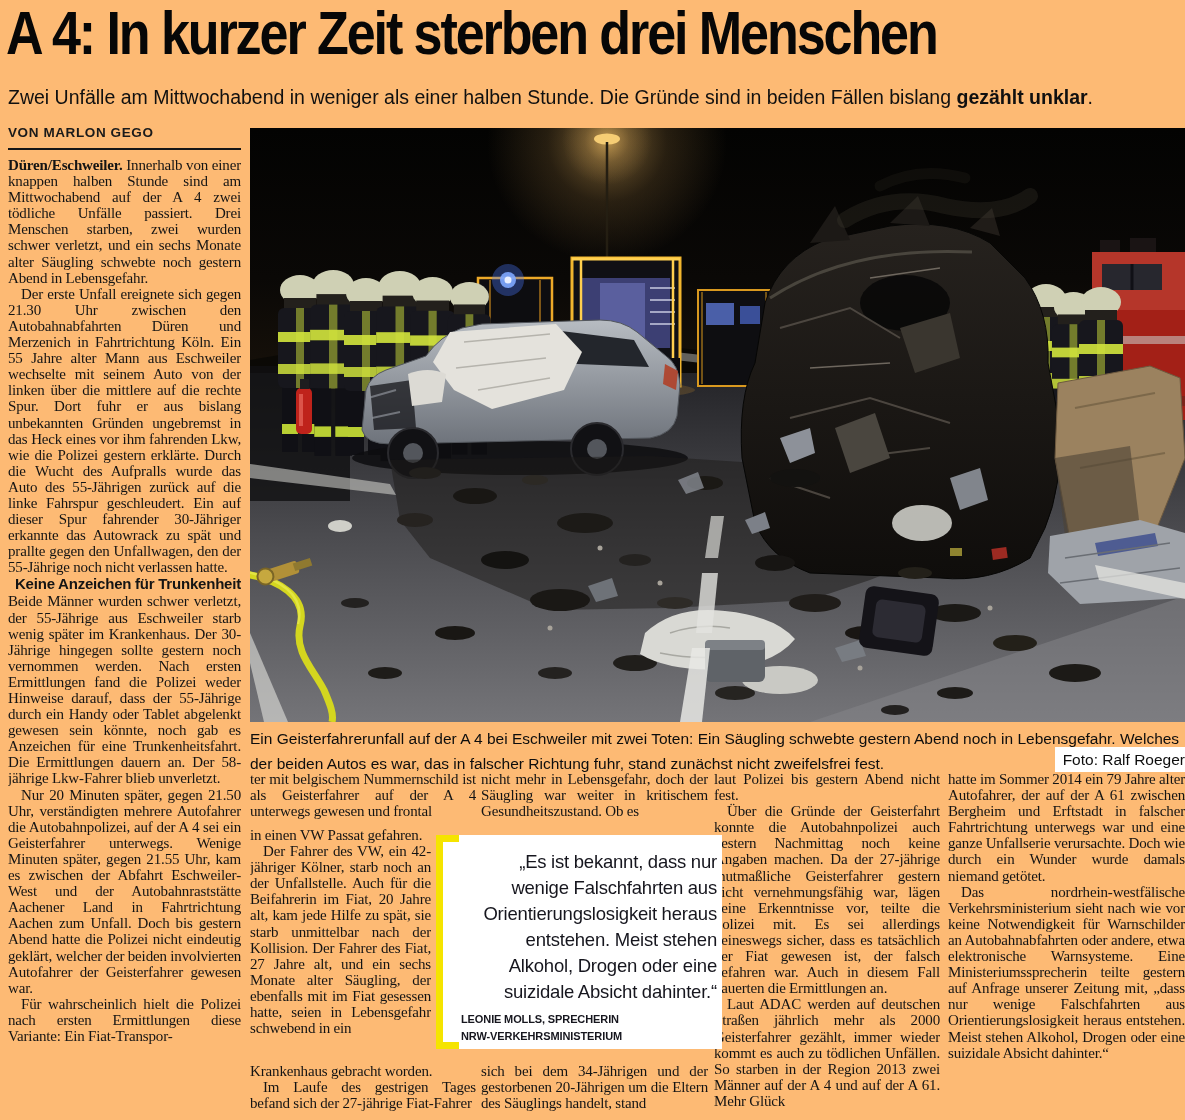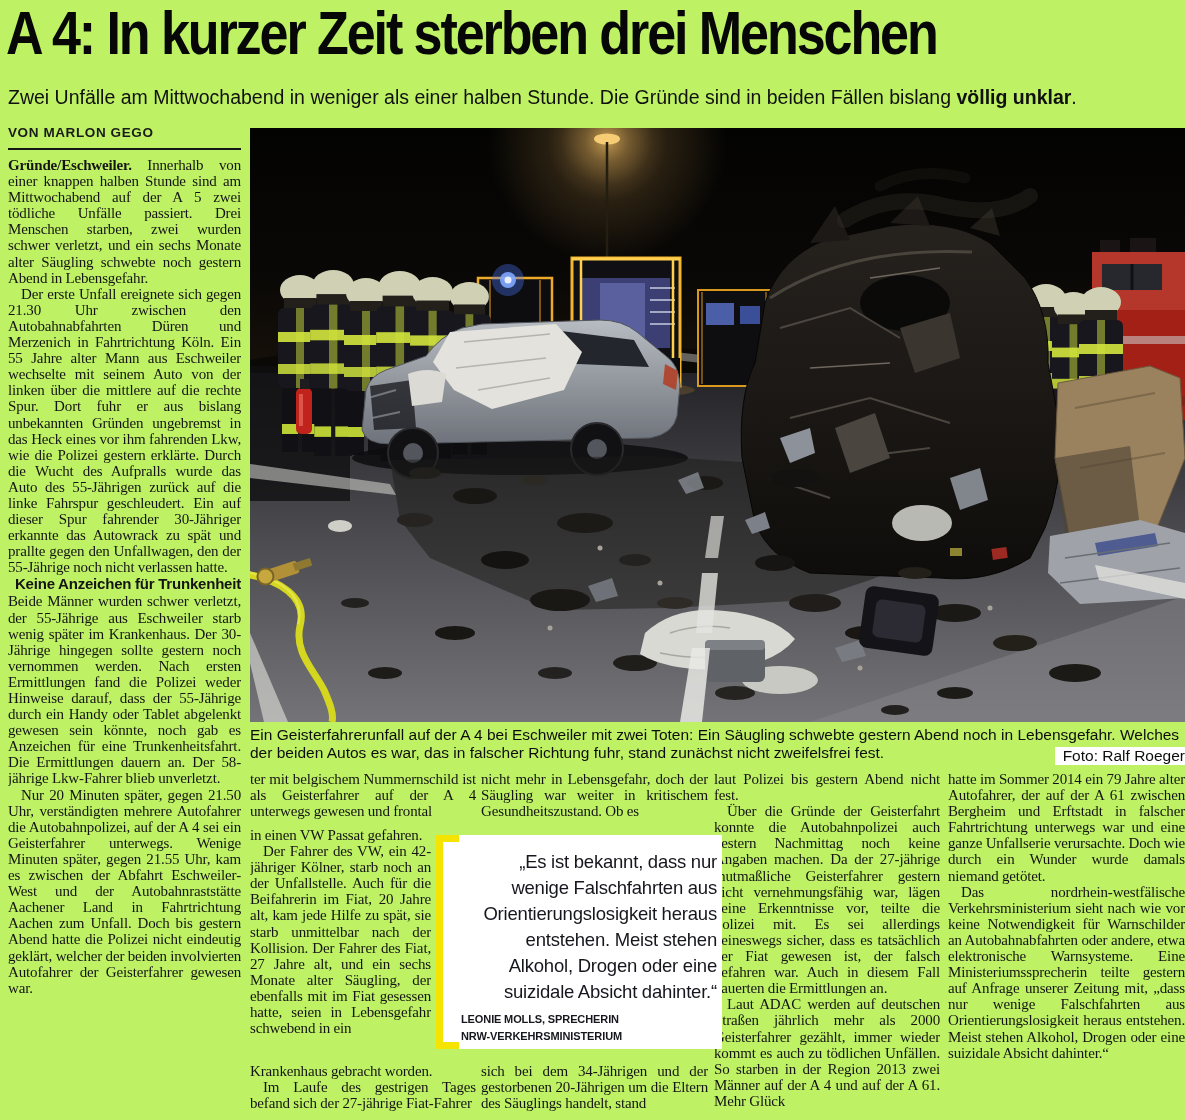--- a/index.html
+++ b/index.html
@@ -1,16 +1,16 @@
 <!DOCTYPE html>
 <html lang="de"><head>
 <meta charset="utf-8">
 <style>
   html,body{margin:0;padding:0;background:#ffffff;}
-  .page{position:relative;width:1185px;height:1120px;background:#bef264;overflow:hidden;
+  .page{position:relative;width:1185px;height:1120px;background:#fdba74;overflow:hidden;
         font-family:"Liberation Serif",serif;color:#141414;}
   
   .headline{position:absolute;left:6px;top:0px;font-family:"Liberation Sans",sans-serif;
             font-weight:700;font-size:62px;line-height:66px;letter-spacing:-2.5px;color:#070707;
             white-space:nowrap;transform:scaleX(.84);transform-origin:0 0;}
   .subhead{position:absolute;left:8px;top:85px;width:1170px;font-family:"Liberation Sans",sans-serif;
            font-size:19.5px;line-height:25px;color:#101010;white-space:nowrap;}
   .subhead b{font-weight:700;}
   .byline{position:absolute;left:8px;top:125px;font-family:"Liberation Sans",sans-serif;
           font-weight:700;font-size:13.5px;letter-spacing:.6px;color:#1a1a1a;text-align:center;}
@@ -20,21 +20,21 @@
             hyphens:auto;-webkit-hyphens:auto;word-spacing:-.2px;}
   .bodytext p{margin:0;}
   .bodytext p.ind{text-indent:13px;}
   .lead-in{font-weight:700;}
   .crosshead{font-family:"Liberation Sans",sans-serif;font-weight:700;font-size:15px;
              line-height:18px;margin:10px 0 8px;text-align:right;letter-spacing:-.2px;}
   .col1{position:absolute;left:8px;top:157px;width:233px;height:963px;overflow:hidden;}
   
   .photo{position:absolute;left:250px;top:128px;width:935px;height:594px;background:#000;}
   .caption{position:absolute;left:250px;top:726px;width:935px;font-family:"Liberation Sans",sans-serif;
-           font-size:15.5px;line-height:18px;color:#0d0d0d;}
+           font-size:15.5px;line-height:25px;color:#0d0d0d;}
   .credit{position:absolute;right:0;top:20.5px;font-family:"Liberation Sans",sans-serif;
           font-size:15.5px;color:#0d0d0d;background:#fff;padding-left:8px;}
   
   .bodycols{position:absolute;left:250px;top:771px;width:935px;height:349px;overflow:hidden;}
   .blk{position:absolute;overflow:hidden;}
   .col2a{left:0;top:0;width:226px;}
   .col2b{left:0;top:56px;width:181px;height:236px;}
   .col2c{left:0;top:292px;width:226px;height:57px;}
   .col3a{left:231px;top:0;width:227px;}
   .col3b{left:231px;top:292px;width:227px;height:57px;}
@@ -51,31 +51,32 @@
   .qattr{position:absolute;left:25px;top:176px;width:256px;font-family:"Liberation Sans",sans-serif;
          font-weight:700;font-size:11px;line-height:16.5px;color:#16161e;letter-spacing:-.1px;}
 </style>
 </head>
 <body>
 
 <div class="page">
 
   <div class="headline">A 4: In kurzer Zeit sterben drei Menschen</div>
 
-  <div class="subhead"><span>Zwei Unfälle am Mittwochabend in weniger als einer halben Stunde. Die Gründe sind in beiden Fällen bislang </span><b>völlig unklar</b><span>.</span></div>
+  <div class="subhead"><span>Zwei Unfälle am Mittwochabend in weniger als einer halben Stunde. Die Gründe sind in beiden Fällen bislang </span><b>gezählt unklar</b><span>.</span></div>
 
   <div class="byline">VON MARLON GEGO</div>
   <div class="byline-rule"></div>
 
   <div class="col1 bodytext">
-    <p><span class="lead-in">Gründe/Eschweiler.</span><span> Innerhalb von einer knappen halben Stunde sind am Mittwochabend auf der A 5 zwei tödliche Unfälle passiert. Drei Menschen starben, zwei wurden schwer verletzt, und ein sechs Monate alter Säugling schwebte noch gestern Abend in Lebensgefahr.</span></p>
+    <p><span class="lead-in">Düren/Eschweiler.</span><span> Innerhalb von einer knappen halben Stunde sind am Mittwochabend auf der A 4 zwei tödliche Unfälle passiert. Drei Menschen starben, zwei wurden schwer verletzt, und ein sechs Monate alter Säugling schwebte noch gestern Abend in Lebensgefahr.</span></p>
     <p class="ind">Der erste Unfall ereignete sich gegen 21.30 Uhr zwischen den Autobahnabfahrten Düren und Merzenich in Fahrtrichtung Köln. Ein 55 Jahre alter Mann aus Eschweiler wechselte mit seinem Auto von der linken über die mittlere auf die rechte Spur. Dort fuhr er aus bislang unbekannten Gründen ungebremst in das Heck eines vor ihm fahrenden Lkw, wie die Polizei gestern erklärte. Durch die Wucht des Aufpralls wurde das Auto des 55-Jährigen zurück auf die linke Fahrspur geschleudert. Ein auf dieser Spur fahrender 30-Jähriger erkannte das Autowrack zu spät und prallte gegen den Unfallwagen, den der 55-Jährige noch nicht verlassen hatte.</p>
     <p class="crosshead">Keine Anzeichen für Trunkenheit</p>
     <p>Beide Männer wurden schwer verletzt, der 55-Jährige aus Eschweiler starb wenig später im Krankenhaus. Der 30-Jährige hingegen sollte gestern noch vernommen werden. Nach ersten Ermittlungen fand die Polizei weder Hinweise darauf, dass der 55-Jährige durch ein Handy oder Tablet abgelenkt gewesen sein könnte, noch gab es Anzeichen für eine Trunkenheitsfahrt. Die Ermittlungen dauern an. Der 58-jährige Lkw-Fahrer blieb unverletzt.</p>
     <p class="ind">Nur 20 Minuten später, gegen 21.50 Uhr, verständigten mehrere Autofahrer die Autobahnpolizei, auf der A 4 sei ein Geisterfahrer unterwegs. Wenige Minuten später, gegen 21.55 Uhr, kam es zwischen der Abfahrt Eschweiler-West und der Autobahnraststätte Aachener Land in Fahrtrichtung Aachen zum Unfall. Doch bis gestern Abend hatte die Polizei nicht eindeutig geklärt, welcher der beiden involvierten Autofahrer der Geisterfahrer gewesen war.</p>
+    <p class="ind">Für wahrscheinlich hielt die Polizei nach ersten Ermittlungen diese Variante: Ein Fiat-Transpor-</p>
   </div>
 
   <div class="photo">
     <svg width="935" height="594" viewBox="0 0 935 594" xmlns="http://www.w3.org/2000/svg">
       <defs>
         <linearGradient id="g_sky" x1="0" y1="0" x2="0" y2="1">
           <stop offset="0" stop-color="#030302"></stop>
             <stop offset=".6" stop-color="#0a0806"></stop>
             <stop offset="1" stop-color="#17110a"></stop>
         </linearGradient>

